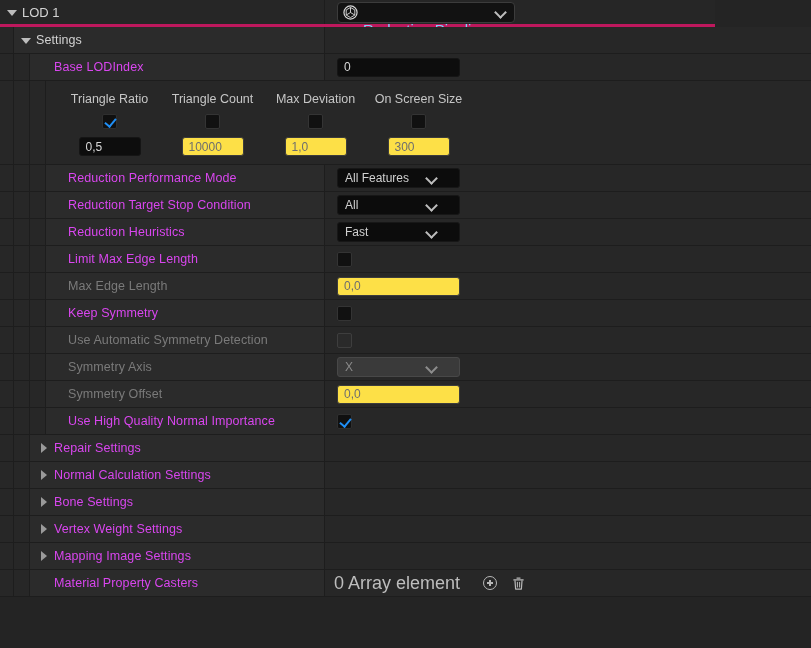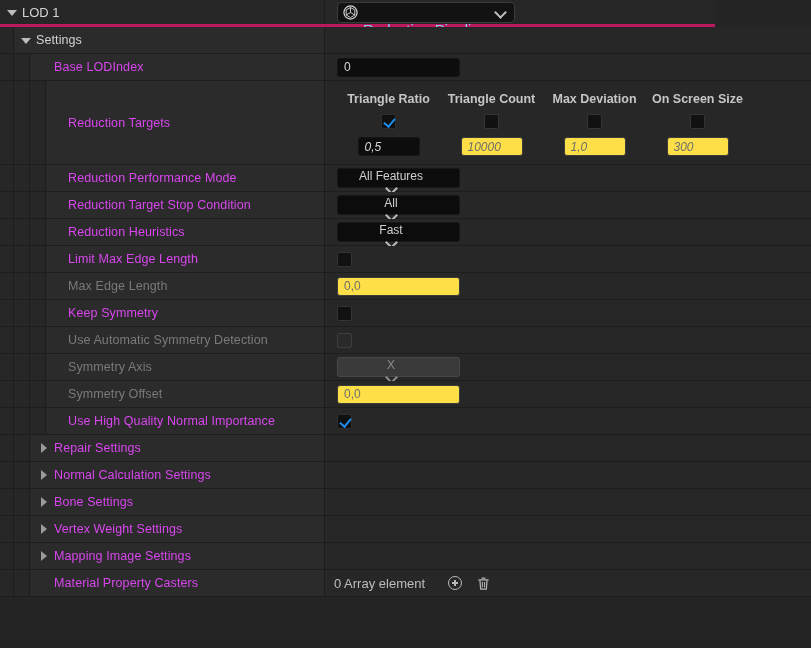--- a/index.html
+++ b/index.html
@@ -99,36 +99,35 @@
     padding: 0 6px;
     color: #d8d8d8;
     font-size: 12px;
   }
   .field.disabled {
     background: #fde047;
     border: 1px solid #3c3c3c;
     color: #6e6e6e;
   }
   .field.w123 { width: 123px; }
-  .field.w62  { width: 62px; font-style: italic; }
+  .field.w62  { width: 62px; }
 
   
   .combo {
     height: 20px;
     width: 123px;
     background: #0c0c0c;
     border: 1px solid #171717;
     border-radius: 3px;
     display: flex;
     align-items: center;
     justify-content: space-between;
     padding: 0 22px 0 7px;
     color: #d0d0d0;
     font-size: 12px;
-    flex-direction: column;
   }
   .combo.disabled {
     background: #3a3a3a;
     border: 1px solid #484848;
     color: #8a8a8a;
   }
   .chev {
     width: 11px; height: 11px;
     position: relative;
     flex: 0 0 11px;
@@ -216,26 +215,26 @@
     padding-left: 12px;
     padding-top: 11px;
     gap: 0px;
   }
   .tcol {
     width: 103px;
     display: flex;
     flex-direction: column;
     align-items: center;
   }
-  .tcol-title { color: #c6c6c6; font-size: 12.5px; white-space: nowrap; font-weight: bold; }
+  .tcol-title { color: #c6c6c6; font-size: 12.5px; white-space: nowrap; }
   .tcol .cbox { margin-top: 8px; }
   .tcol .field { margin-top: 8px; }
 
   
-  .arrval { color: #bdbdbd; font-size: 13px; }
+  .arrval { color: #bdbdbd; font-size: 18px; }
   .iconbtn {
     width: 16px; height: 16px;
     display: inline-flex; align-items: center; justify-content: center;
     margin-left: 22px;
   }
   .circle-plus {
     width: 14px; height: 14px;
     border: 1.5px solid #b8b8b8;
     border-radius: 50%;
     position: relative;
@@ -294,23 +293,20 @@
     <div class="valcell">
       <div class="field w123">0</div>
     </div>
   </div>
 
 
   <div class="targets-row">
     <div class="ind first"></div>
     <div class="ind"></div>
     <div class="ind"></div>
-    <div class="namecell" style="flex:0 0 279px;width:279px;padding-left:22px">
-      <span class="label">Reduction Targets</span>
-    </div>
     <div class="targets-val">
 
       <div class="tcol">
         <span class="tcol-title">Triangle Ratio</span>
         <span class="cbox on"></span>
         <span class="field w62">0,5</span>
       </div>
 
       <div class="tcol">
         <span class="tcol-title">Triangle Count</span>

